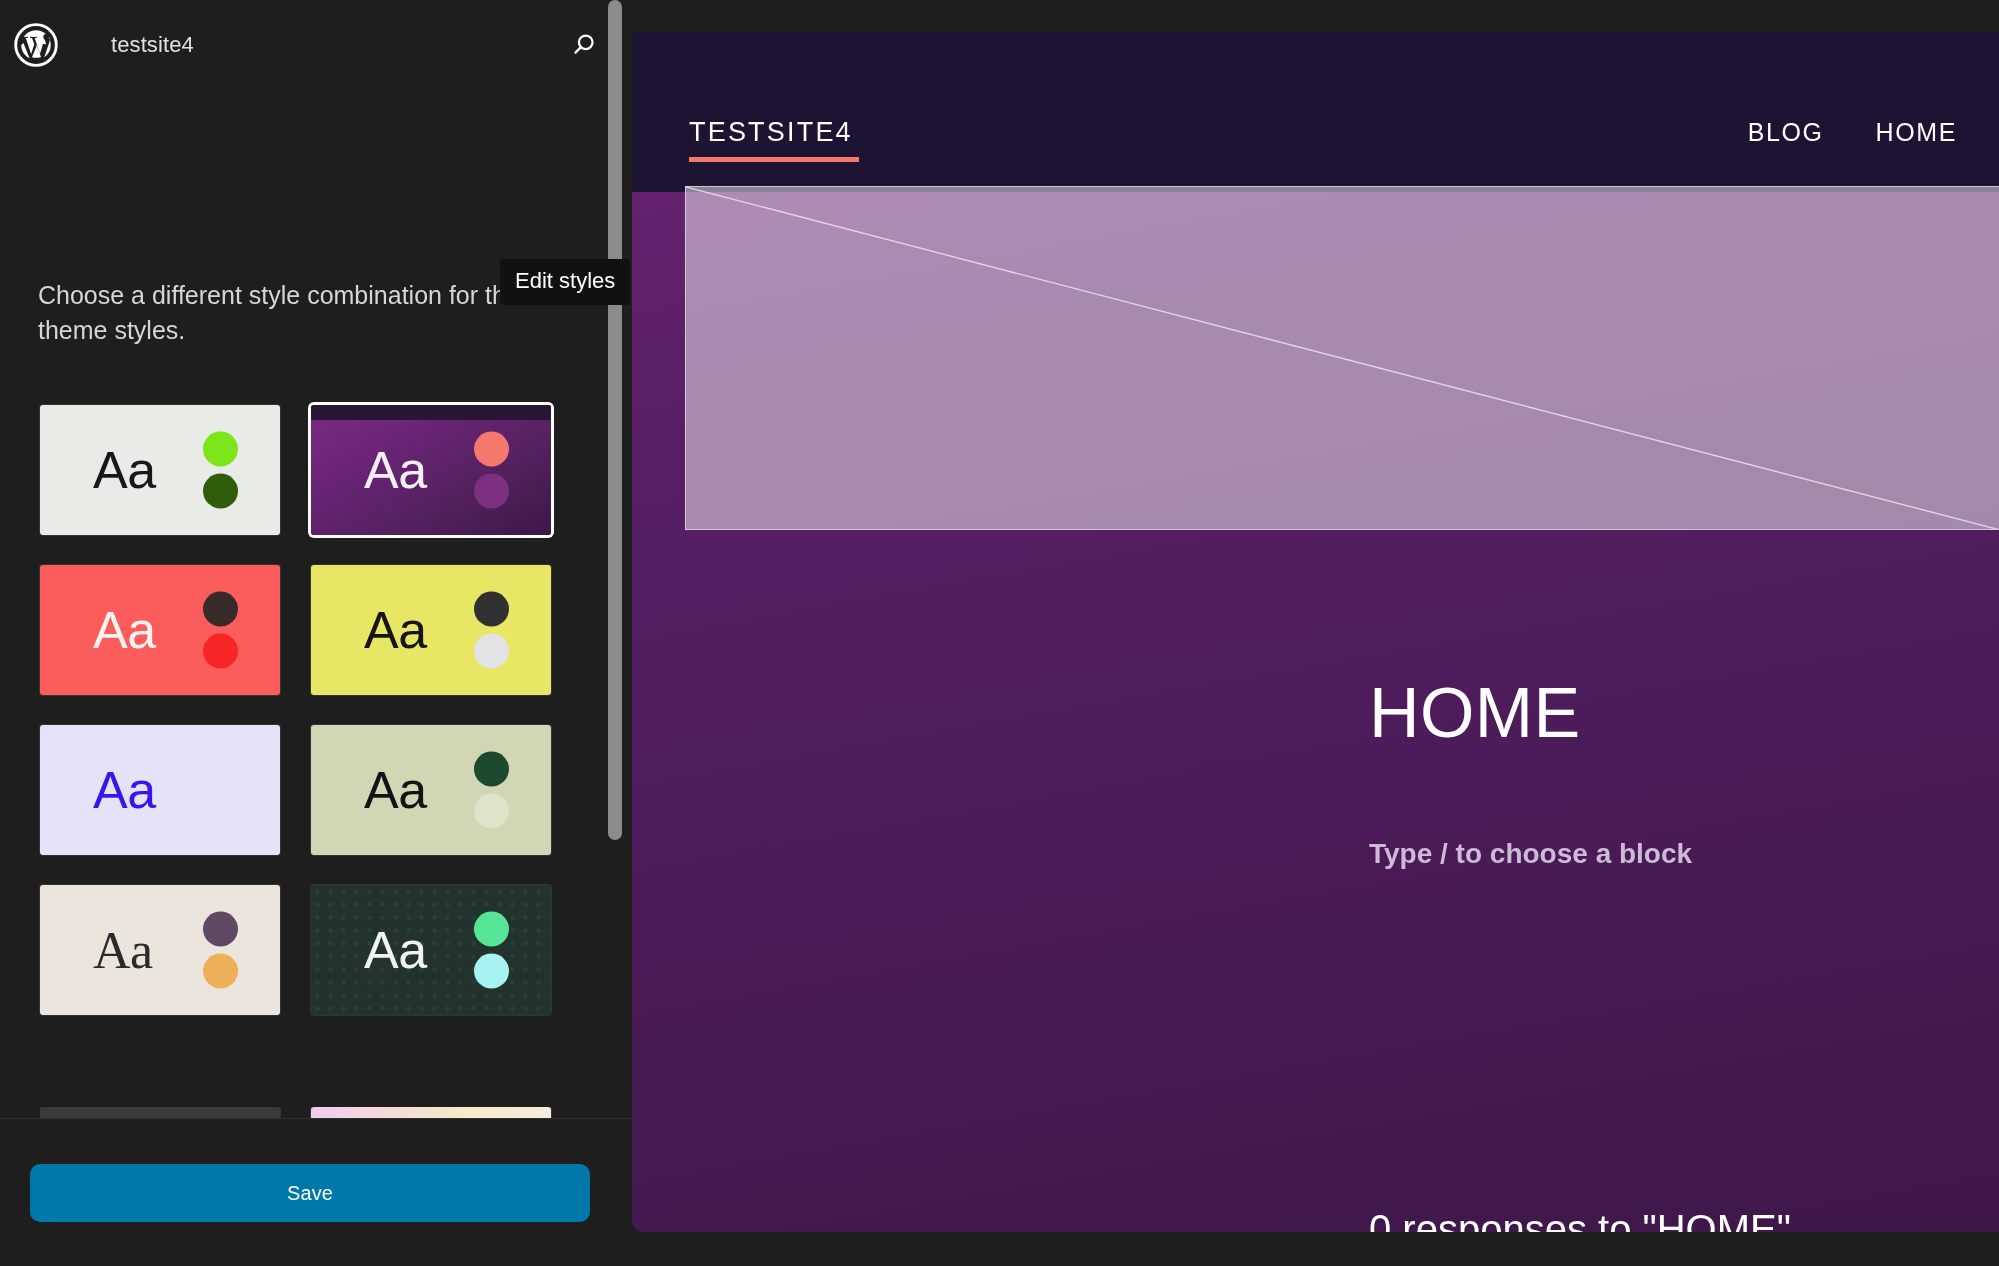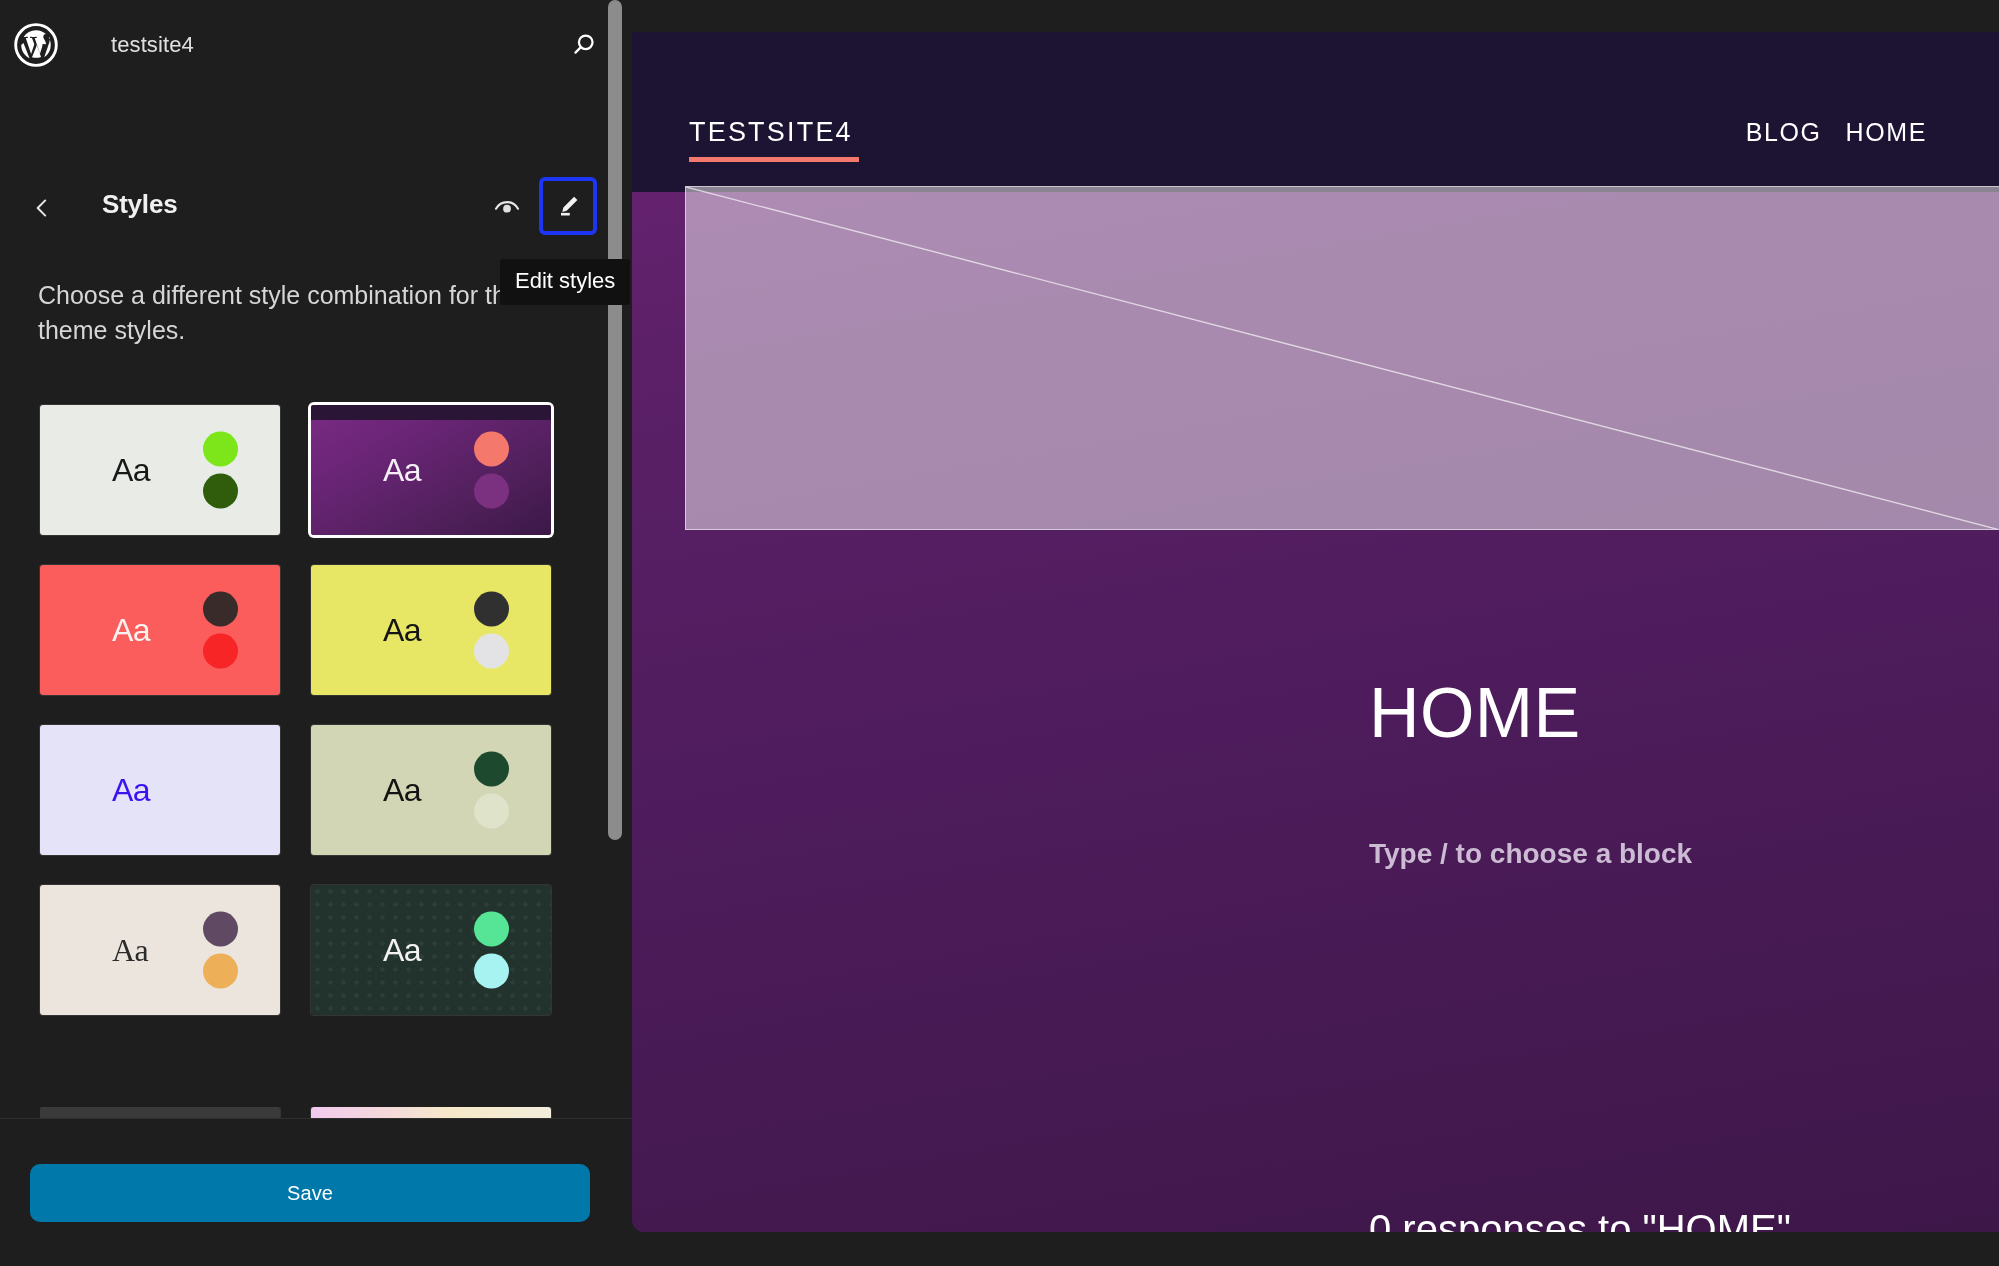--- a/index.html
+++ b/index.html
@@ -81,22 +81,22 @@
     box-shadow:0 0 0 1px rgba(255,255,255,0.10);
   }
   .swatch.selected {
     box-shadow:0 0 0 3px #fff;
   }
   .swatch .body { position:absolute; inset:0; }
   .swatch .topbar { position:absolute; left:0; top:0; right:0; height:15px; }
   .swatch .aa {
     position:absolute; left:0; top:0; width:100%; height:100%;
     display:flex; align-items:center;
-    padding-left:72px;
-    font-size:32px; font-weight:400; letter-spacing:-0.5px;
+    padding-left:53px;
+    font-size:52px; font-weight:400; letter-spacing:-0.5px;
   }
   .swatch .dots {
     position:absolute; right:42px; top:50%; transform:translateY(-50%);
     display:flex; flex-direction:column; gap:7px;
   }
   .swatch .dot { width:35px; height:35px; border-radius:50%; }
 
   
   .grid-clip {
     position:absolute; left:40px; top:1107px; width:520px; height:14px;
@@ -139,21 +139,21 @@
   }
   .site-brand {
     position:absolute; left:57px; top:85px;
     color:#fff; font-size:27px; font-weight:400; letter-spacing:2.2px;
   }
   .site-brand-underline {
     position:absolute; left:57px; top:125px; width:170px; height:5px;
     background:#f4786b;
   }
   .site-nav {
-    position:absolute; right:72px; top:86px; display:flex; gap:24px;
+    position:absolute; right:42px; top:86px; display:flex; gap:52px;
   }
   .site-nav a {
     color:#fff; font-size:25px; font-weight:400; letter-spacing:1.6px;
     text-decoration:none;
   }
   .hero-ph {
     position:absolute; left:53px; top:154px; width:1318px; height:344px;
     background:rgba(255,255,255,0.48);
     border:1px solid rgba(255,255,255,0.55);
     overflow:hidden;
@@ -193,42 +193,20 @@
       </span>
       <span class="site-title">testsite4</span>
       <button class="search-btn">
         <svg width="32" height="32" viewBox="0 0 24 24" fill="none" stroke="#fff" stroke-width="1.7">
           <circle cx="13.3" cy="10" r="5.1"></circle>
           <line x1="9.5" y1="13.8" x2="5.6" y2="17.7" stroke-linecap="round"></line>
         </svg>
       </button>
     </div>
 
-    <div class="panel-head">
-      <button class="back-btn">
-        <svg width="26" height="26" viewBox="0 0 24 24" fill="none" stroke="#e8e8e8" stroke-width="1.8" stroke-linecap="round" stroke-linejoin="round">
-          <polyline points="15,5 8,12 15,19"></polyline>
-        </svg>
-      </button>
-      <div class="panel-title">Styles</div>
-      <div class="head-actions">
-        <button class="icon-btn">
-          <svg width="30" height="30" viewBox="0 0 24 24">
-            <path d="M3.2 14.2C5 11 8.3 8.9 12 8.9s7 2.1 8.8 5.3" fill="none" stroke="#e8e8e8" stroke-width="1.7" stroke-linecap="round"></path>
-            <circle cx="12" cy="14.1" r="3.1" fill="#e0e0e0"></circle>
-          </svg>
-        </button>
-        <button class="icon-btn focused">
-          <svg width="30" height="30" viewBox="0 0 24 24">
-            <path d="M16.9 4.6l2.6 2.6-8.6 8.6-3.5.9.9-3.5 8.6-8.6z" fill="#f2f2f2"></path>
-            <rect x="6.4" y="17.5" width="7" height="2.1" fill="#f2f2f2"></rect>
-          </svg>
-        </button>
-      </div>
-    </div>
 
     <div class="tooltip">Edit styles</div>
 
     <div class="panel-desc">Choose a different style combination for the theme styles.</div>
 
     <div class="grid">
 
       <div class="swatch">
         <div class="body" style="background:#e9ece6"></div>
         <div class="aa" style="color:#181818">Aa</div>

